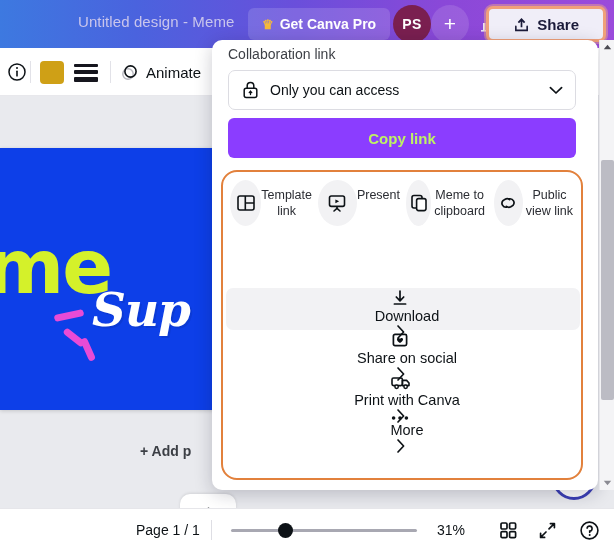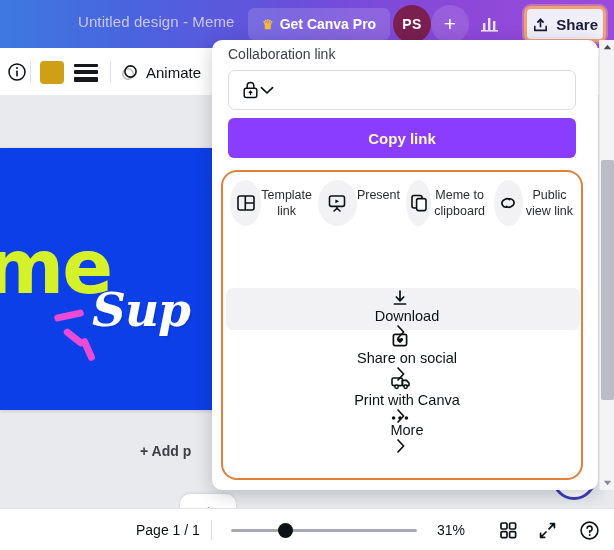--- a/index.html
+++ b/index.html
@@ -47,21 +47,21 @@
   }
   .stats-btn {
     position: absolute; left: 474px; top: 9px;
     width: 32px; height: 30px;
     display: flex; align-items: center; justify-content: center;
     cursor: pointer;
   }
   .share-btn {
     position: absolute; right: 8px; top: 6px;
     height: 36px; display: flex; align-items: center; gap: 7px;
-    padding: 0 5px; border-radius: 7px;
+    padding: 0 24px; border-radius: 7px;
     background: #f0eef8; color: #1b1b3a;
     font-size: 15px; font-weight: bold;
     border: 3px solid #f0a07a;
     box-shadow: 0 0 0 2px rgba(245,170,130,.45);
     cursor: pointer;
   }
 
   
   .toolbar {
     position: absolute; left: 0; top: 48px; width: 614px; height: 48px;
@@ -171,21 +171,21 @@
   }
   .access-select {
     position: absolute; left: 16px; top: 30px; width: 348px; height: 40px;
     border: 1px solid #dcdce2; border-radius: 7px;
     display: flex; align-items: center; padding: 0 12px;
     background: #fff; cursor: pointer;
   }
   .access-text { font-size: 14px; color: #0d1216; margin-left: 10px; flex: 1; }
   .copy-link {
     position: absolute; left: 16px; top: 78px; width: 348px; height: 40px;
-    background: #8b3dff; color: #fef9c3; border: none; border-radius: 6px;
+    background: #8b3dff; color: #bef264; border: none; border-radius: 6px;
     font-family: "Liberation Sans", sans-serif;
     font-size: 15px; font-weight: bold; cursor: pointer;
   }
 
   
   .highlight-box {
     position: absolute; left: 9px; top: 130px; width: 362px; height: 310px;
     border: 2px solid #e2813c; border-radius: 16px;
   }
   .quick-row {
@@ -320,20 +320,21 @@
   <div class="panel">
 
     <div class="panel-label">Collaboration link</div>
 
     <div class="access-select">
       <svg width="19" height="20" viewBox="0 0 19 20">
         <rect x="3.2" y="8.2" width="12.6" height="9.4" rx="2" stroke="#0d1216" stroke-width="1.5" fill="none"></rect>
         <path d="M6.2 8.2 L6.2 5.8 A3.3 3.3 0 0 1 12.8 5.8 L12.8 8.2" stroke="#0d1216" stroke-width="1.5" fill="none"></path>
         <path d="M9.5 11.2 L9.5 14.6 M9.5 11.2 L8.2 12.6 M9.5 11.2 L10.8 12.6" stroke="#0d1216" stroke-width="1.3" stroke-linecap="round"></path>
       </svg>
+      <span class="access-text">Only you can access</span>
       <svg width="14" height="9" viewBox="0 0 14 9">
         <path d="M1.4 1.6 L7 7 L12.6 1.6" stroke="#0d1216" stroke-width="1.7" fill="none" stroke-linecap="round" stroke-linejoin="round"></path>
       </svg>
     </div>
 
     <button class="copy-link">Copy link</button>
 
     <div class="highlight-box"></div>
 
     <div class="quick-row">

